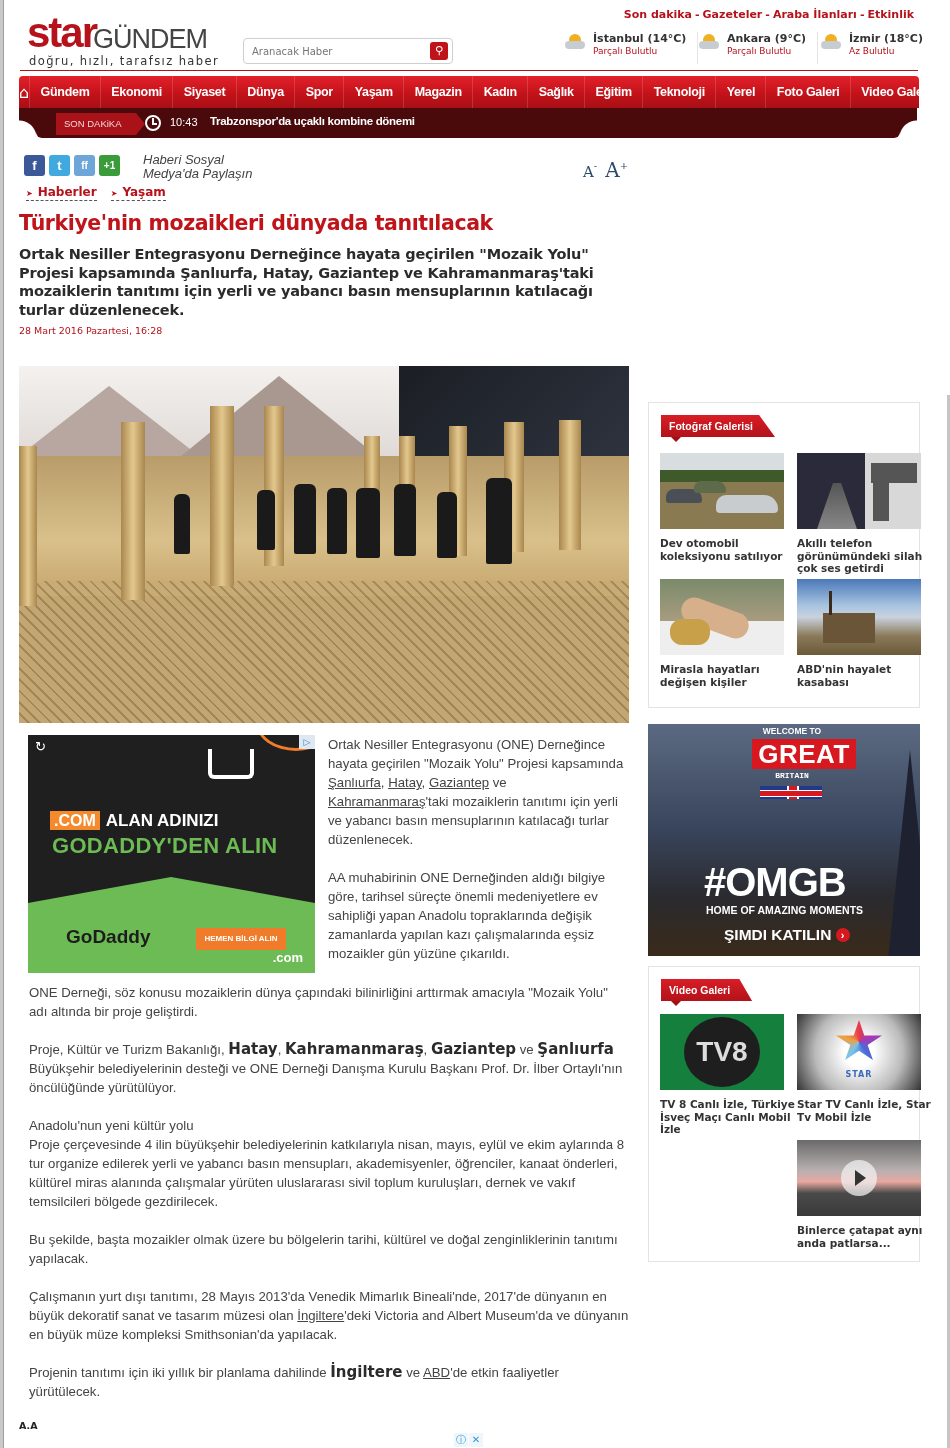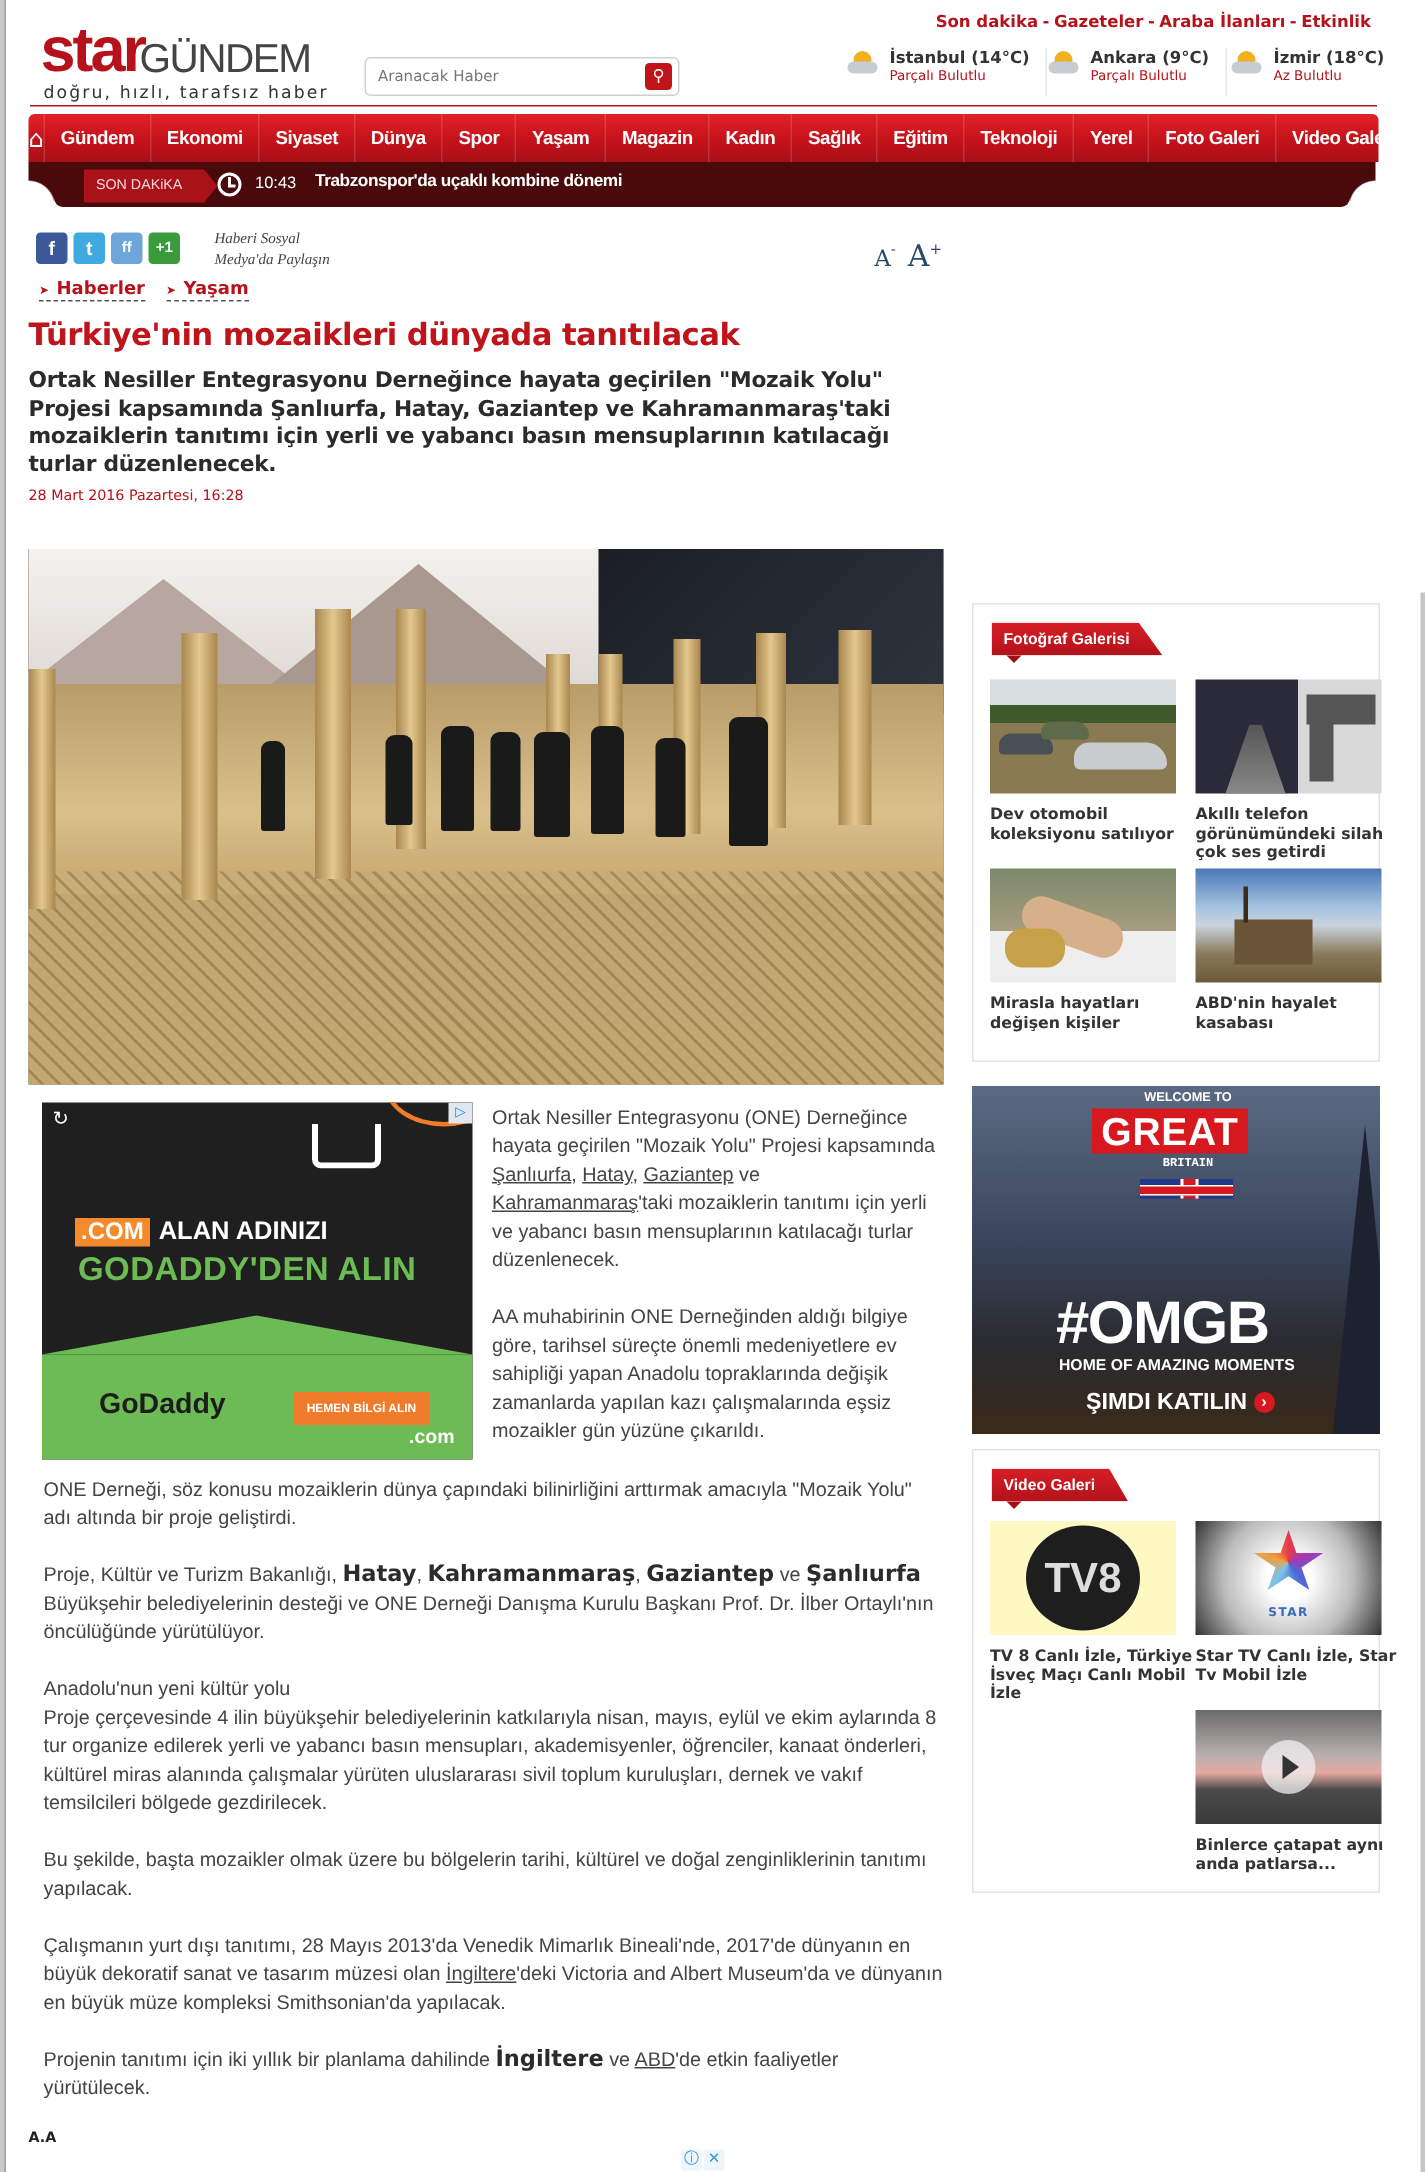--- a/index.html
+++ b/index.html
@@ -38,21 +38,21 @@
   .ticker .label::after { content: ""; position: absolute; right: -9px; top: 0; border-left: 9px solid #a91219; border-top: 11px solid transparent; border-bottom: 11px solid transparent; }
   .ticker .clock { position: absolute; left: 109px; top: 7px; width: 16px; height: 16px; border: 2px solid #fff; border-radius: 50%; }
   .ticker .clock::before { content: ""; position: absolute; left: 5px; top: 1px; width: 2px; height: 6px; background: #fff; }
   .ticker .clock::after { content: ""; position: absolute; left: 5px; top: 6px; width: 5px; height: 2px; background: #fff; }
   .ticker .time { position: absolute; left: 134px; top: 8px; color: #fff; font-size: 11px; font-family: "Liberation Sans", sans-serif; }
   .ticker .headline { position: absolute; left: 174px; top: 7px; color: #fff; font-size: 11.5px; font-weight: bold; font-family: "Liberation Sans", sans-serif; letter-spacing: -0.3px; }
 
   
   .share { position: absolute; left: 24px; top: 155px; display: flex; gap: 4px; }
   .share .ic { width: 21px; height: 21px; border-radius: 3px; color: #fff; font-weight: bold; font-size: 13px; text-align: center; line-height: 21px; font-family: "Liberation Sans", sans-serif; }
-  .share-text { position: absolute; left: 143px; top: 153px; font-family: Liberation Serif, serif; font-style: italic; font-size: 10px; color: #444; line-height: 14px; }
+  .share-text { position: absolute; left: 143px; top: 153px; font-family: Liberation Sans, sans-serif; font-style: italic; font-size: 13px; color: #444; line-height: 14px; }
   .fontsize { position: absolute; left: 583px; top: 158px; font-family: "DejaVu Serif", serif; color: #2a4a6a; }
   .fontsize .a1 { font-size: 15px; }
   .fontsize .a2 { font-size: 20px; margin-left: 8px; }
   .fontsize sup { font-size: 10px; vertical-align: 8px; }
   .crumbs { position: absolute; left: 26px; top: 185px; display: flex; gap: 14px; }
   .crumb { font-size: 12px; font-weight: bold; color: #b5121b; border-bottom: 1px dashed #555; padding-bottom: 1px; white-space: nowrap; }
   .crumb .arr { font-size: 8px; margin-right: 5px; color: #b5121b; }
 
   
   .title { position: absolute; left: 19px; top: 211px; font-size: 20.5px; font-weight: bold; color: #c0141b; letter-spacing: -0.4px; white-space: nowrap; }
@@ -99,21 +99,21 @@
   .box-tag { position: absolute; left: 12px; top: 12px; height: 22px; padding: 0 22px 0 8px; background: linear-gradient(#d81e26, #b3121a); color: #fff; font-size: 10.5px; font-weight: bold; line-height: 22px; white-space: nowrap; font-family: "Liberation Sans", sans-serif; clip-path: polygon(0 0, 86% 0, 100% 100%, 0 100%); }
   .box-tag-tail { position: absolute; left: 22px; top: 34px; border-left: 5px solid transparent; border-right: 5px solid transparent; border-top: 5px solid #a10f16; }
   .tile { position: absolute; width: 136px; }
   .tile .thumb { width: 124px; height: 76px; position: relative; overflow: hidden; }
   .tile .cap { margin-top: 8px; font-size: 10.5px; font-weight: bold; color: #333; line-height: 12.5px; }
   .play { position: absolute; left: 44px; top: 20px; width: 36px; height: 36px; border-radius: 50%; background: rgba(240,240,240,0.75); }
   .play::after { content: ""; position: absolute; left: 14px; top: 10px; border-left: 11px solid #333; border-top: 8px solid transparent; border-bottom: 8px solid transparent; }
 
   .ukad { position: absolute; left: 648px; top: 724px; width: 272px; height: 232px; background: linear-gradient(#5b6a82, #39455c 45%, #2a2a2e 75%, #3a2a1a); overflow: hidden; }
   .ukad .welcome { position: absolute; left: 0; width: 230px; top: 2px; text-align: center; color: #fff; font-size: 8.5px; font-weight: bold; font-family: "Liberation Sans", sans-serif; }
-  .ukad .great { position: absolute; left: 80px; top: 15px; width: 104px; height: 30px; background: #d7191f; color: #fff; font-size: 26px; font-weight: bold; text-align: center; line-height: 30px; font-family: "Liberation Sans", sans-serif; letter-spacing: 0.5px; }
+  .ukad .great { position: absolute; left: 104px; top: 15px; width: 104px; height: 30px; background: #d7191f; color: #fff; font-size: 26px; font-weight: bold; text-align: center; line-height: 30px; font-family: "Liberation Sans", sans-serif; letter-spacing: 0.5px; }
   .ukad .britain { position: absolute; left: 0; width: 288px; top: 47px; text-align: center; color: #fff; font-size: 8px; font-weight: bold; font-family: Liberation Mono, monospace; }
   .ukad .flag { position: absolute; left: 112px; top: 62px; width: 62px; height: 13px; background: #1f3a8a; }
   .ukad .flag::before { content: ""; position: absolute; left: 27px; top: 0; width: 8px; height: 13px; background: #d7191f; border-left: 2px solid #fff; border-right: 2px solid #fff; }
   .ukad .flag::after { content: ""; position: absolute; left: 0; top: 4px; width: 62px; height: 5px; background: #d7191f; border-top: 1px solid #fff; border-bottom: 1px solid #fff; }
   .ukad .shard { position: absolute; left: 240px; top: 26px; width: 0; height: 0; border-left: 22px solid transparent; border-right: 22px solid transparent; border-bottom: 210px solid #1e2230; }
   .ukad .omgb { position: absolute; left: 56px; top: 136px; color: #fff; font-size: 40px; font-weight: bold; font-family: "Liberation Sans", sans-serif; letter-spacing: -1px; }
   .ukad .home { position: absolute; left: 58px; top: 180px; color: #fff; font-size: 10.5px; font-weight: bold; font-family: "Liberation Sans", sans-serif; white-space: nowrap; }
   .ukad .join { position: absolute; left: 76px; top: 202px; color: #fff; font-size: 15.5px; font-weight: bold; font-family: "Liberation Sans", sans-serif; white-space: nowrap; }
   .ukad .join .chev { display: inline-block; width: 14px; height: 14px; border-radius: 50%; background: #d7191f; color: #fff; font-size: 11px; text-align: center; line-height: 14px; vertical-align: 1px; }
 </style>
@@ -310,21 +310,21 @@
   <div class="flag"></div>
   <div class="omgb">#OMGB</div>
   <div class="home">HOME OF AMAZING MOMENTS</div>
   <div class="join"><span>ŞIMDI KATILIN</span> <span class="chev">›</span></div>
 </div>
 
 <div class="box" style="top:966px;height:296px;">
   <div class="box-tag">Video Galeri</div>
   <div class="box-tag-tail"></div>
   <div class="tile" style="left:11px;top:47px;">
-    <div class="thumb" style="background:#fef9c3;">
+    <div class="thumb" style="background:#15803d;">
       <div style="position:absolute;left:24px;top:3px;width:76px;height:70px;border-radius:50%;background:#1e1e1e;color:#ddd;font-weight:bold;font-size:28px;text-align:center;line-height:70px;font-family:'Liberation Sans',sans-serif;">TV8</div>
     </div>
     <div class="cap">TV 8 Canlı İzle, Türkiye İsveç Maçı Canlı Mobil İzle</div>
   </div>
   <div class="tile" style="left:148px;top:47px;">
     <div class="thumb" style="background:radial-gradient(circle,#fff 20%,#bbb 60%,#333 100%);">
       <div style="position:absolute;left:38px;top:6px;width:48px;height:44px;background:conic-gradient(#e63a4a,#a23ab8,#4a6ad8,#7ac4e8,#f0a040,#e63a4a);clip-path:polygon(50% 0,61% 35%,98% 35%,68% 57%,79% 91%,50% 70%,21% 91%,32% 57%,2% 35%,39% 35%);"></div>
       <div style="position:absolute;left:0;width:124px;top:56px;text-align:center;font-size:8px;font-weight:bold;color:#3a6ab8;letter-spacing:1px;">STAR</div>
     </div>
     <div class="cap">Star TV Canlı İzle, Star Tv Mobil İzle</div>

